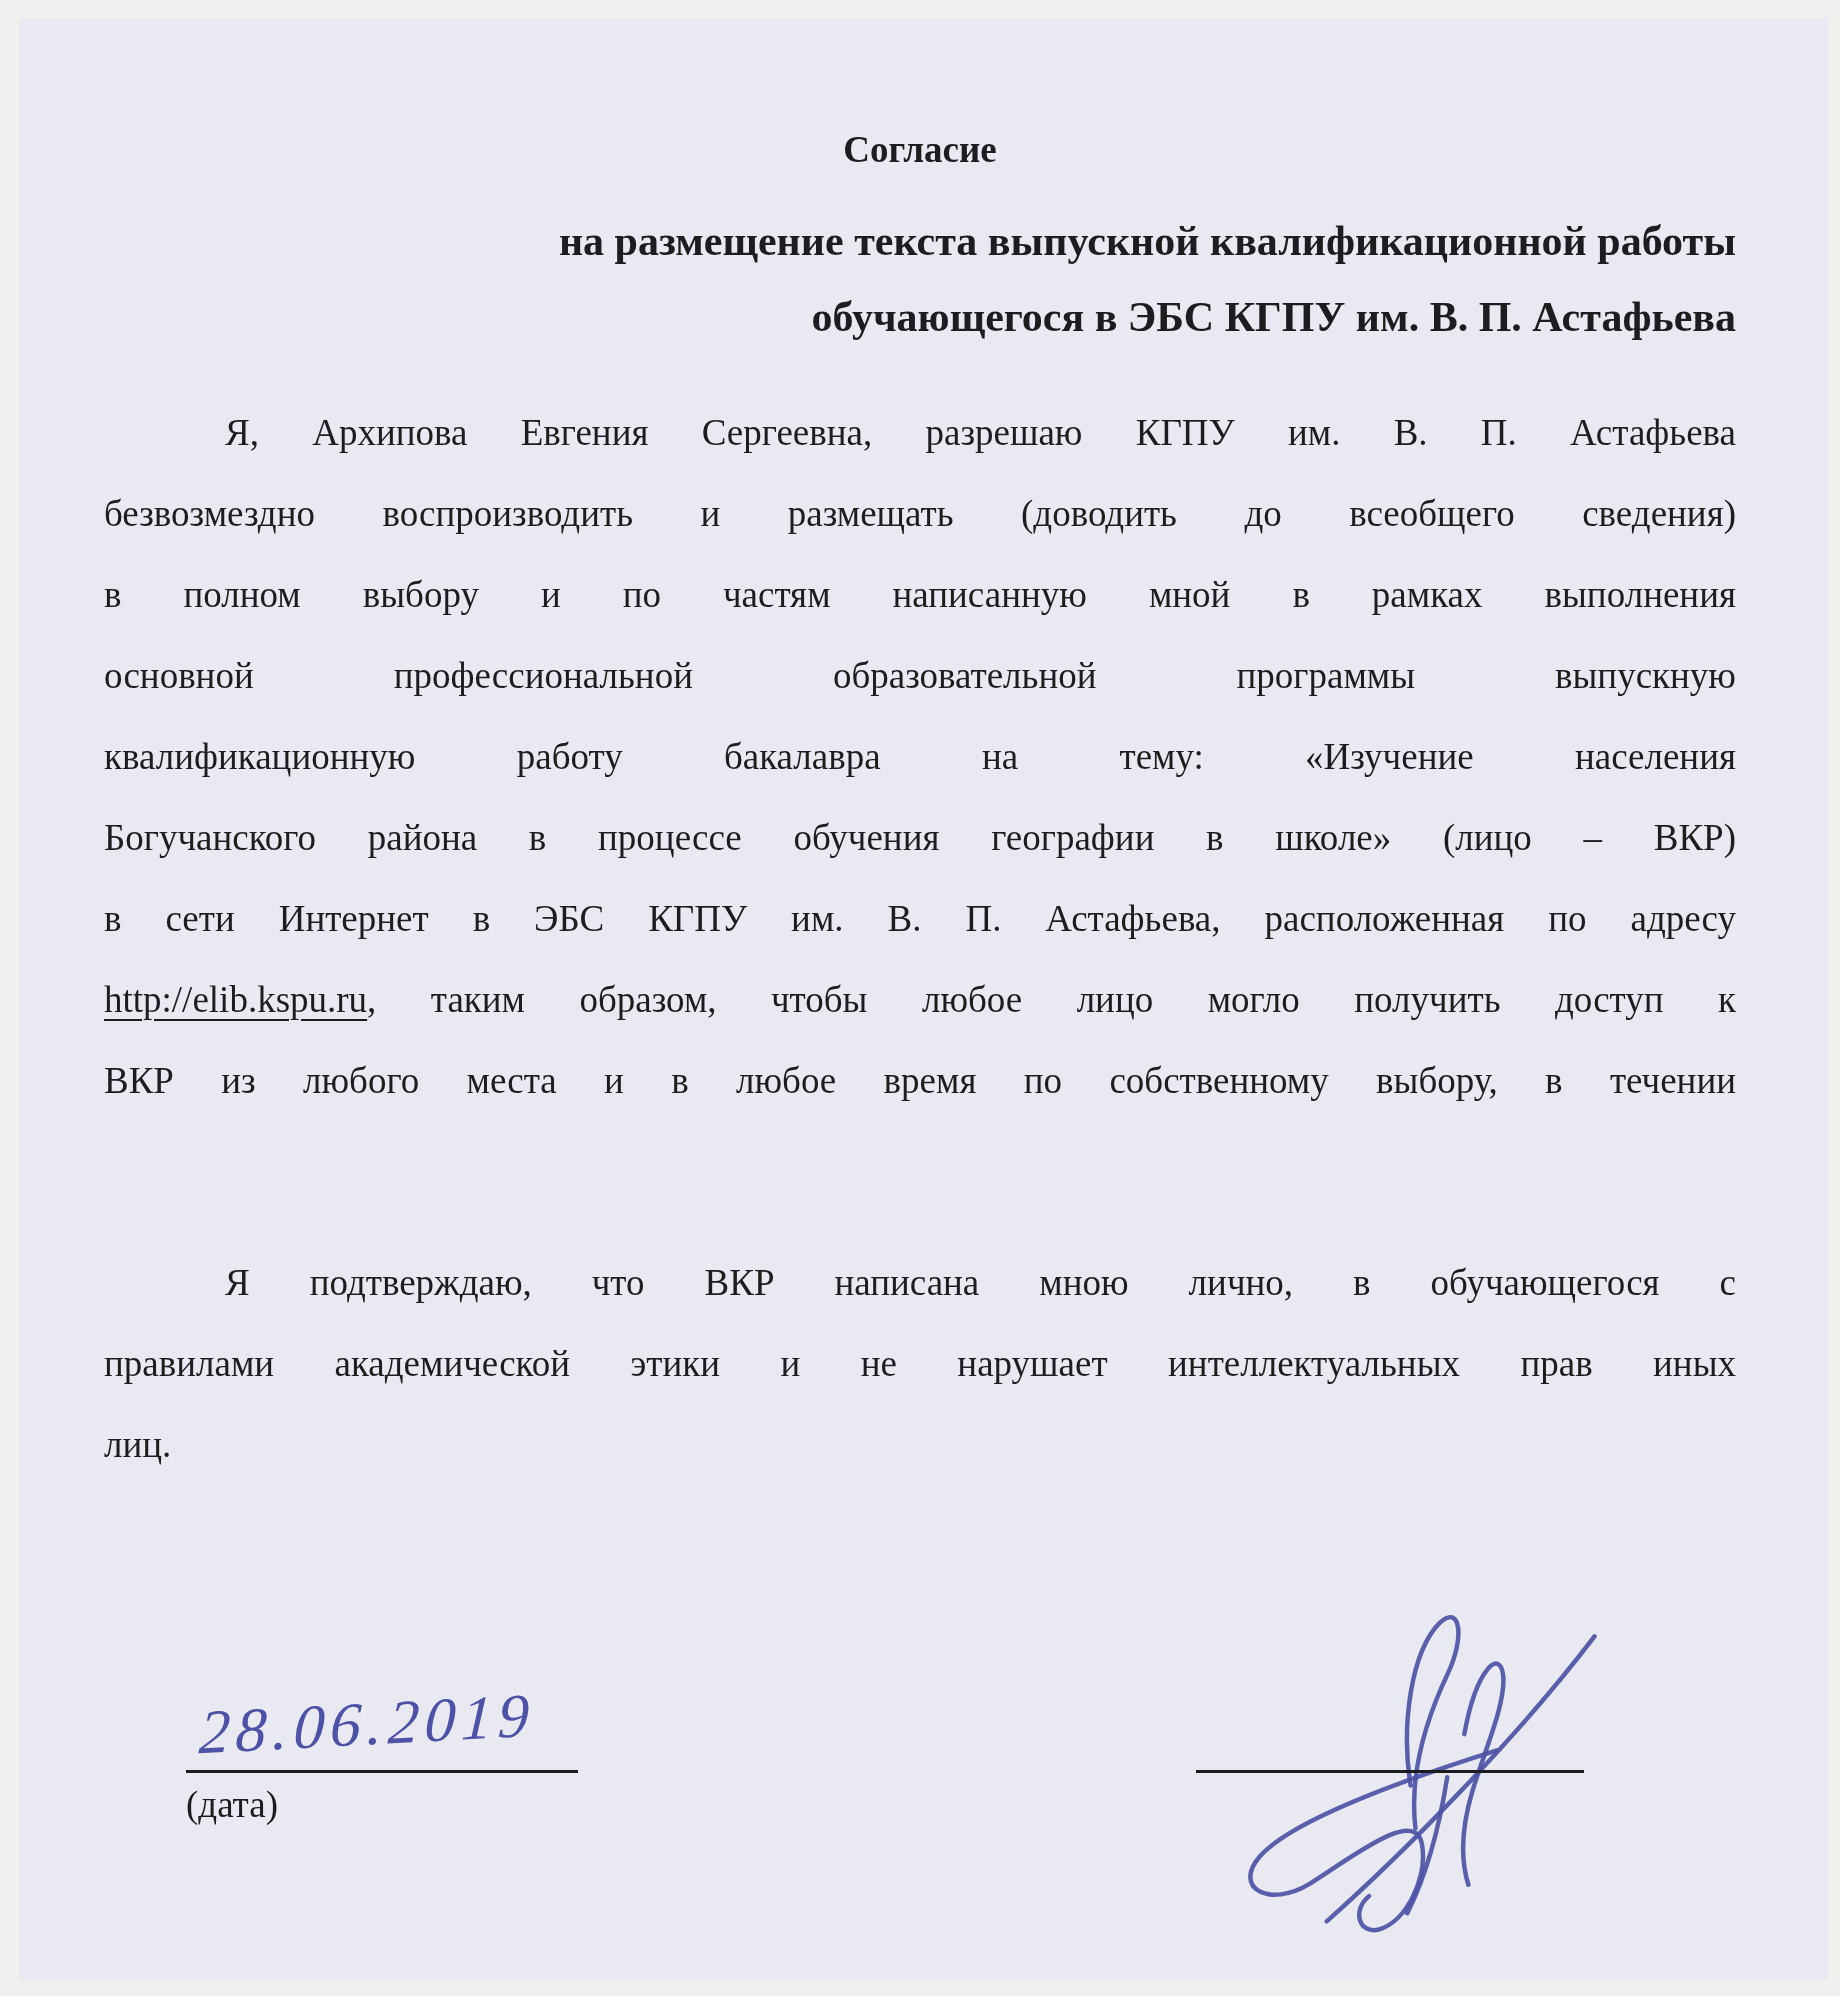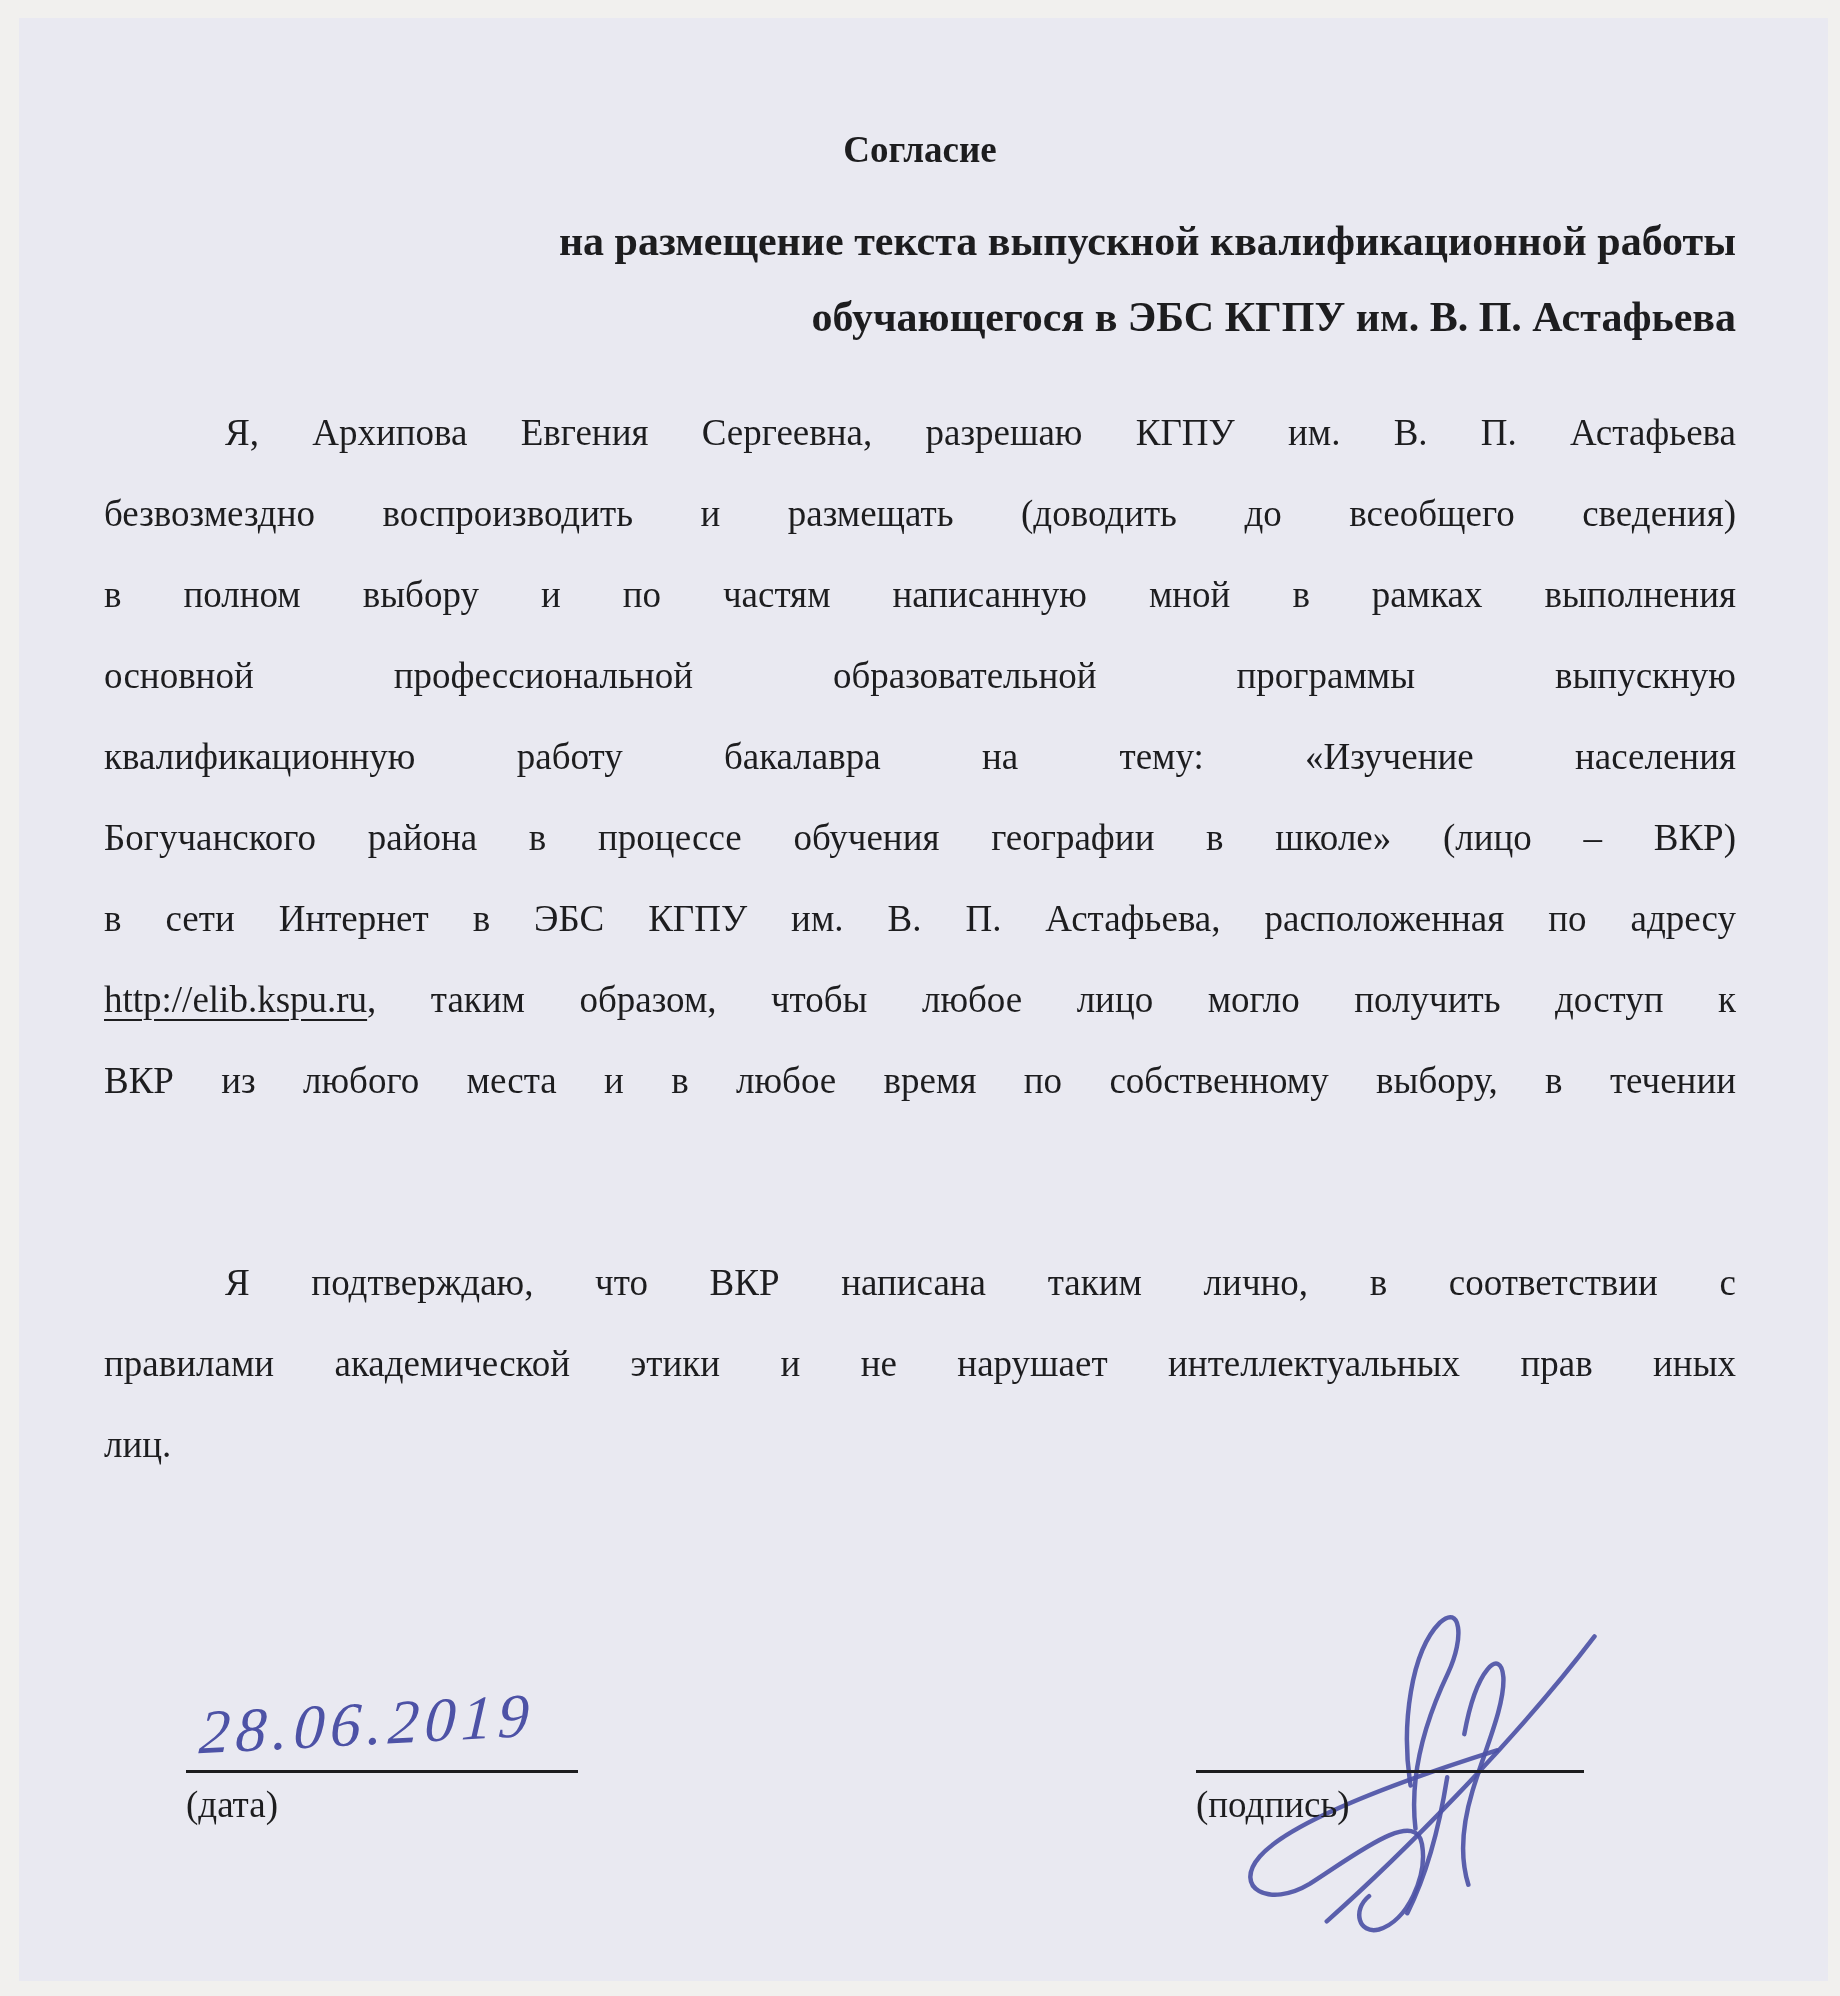--- a/index.html
+++ b/index.html
@@ -111,21 +111,21 @@
       <span class="line just">в полном выбору и по частям написанную мной в рамках выполнения</span>
       <span class="line just">основной профессиональной образовательной программы выпускную</span>
       <span class="line just">квалификационную работу бакалавра на тему: «Изучение населения</span>
       <span class="line just">Богучанского района в процессе обучения географии в школе» (лицо – ВКР)</span>
       <span class="line just">в сети Интернет в ЭБС КГПУ им. В. П. Астафьева, расположенная по адресу</span>
       <span class="line just"><span class="url">http://elib.kspu.ru</span><span>, таким образом, чтобы любое лицо могло получить доступ к</span></span>
       <span class="line just">ВКР из любого места и в любое время по собственному выбору, в течении</span>
     </div>
 
     <div class="para second">
-      <span class="line just indent">Я подтверждаю, что ВКР написана таким лично, в соответствии с</span>
+      <span class="line just indent">Я подтверждаю, что ВКР написана мною лично, в обучающегося с</span>
       <span class="line just">правилами академической этики и не нарушает интеллектуальных прав иных</span>
       <span class="line lastline">лиц.</span>
     </div>
 
   </div>
 
   <div class="date-block">
     <div class="hand-date">28.06.2019</div>
     <div class="rule"></div>
     <div class="field-label">(дата)</div>
@@ -134,16 +134,15 @@
   <svg class="sig-svg" viewBox="0 0 500 430" xmlns="http://www.w3.org/2000/svg" aria-hidden="true">
     <path d="M 255 245 C 243 170 256 80 291 45 C 316 22 322 62 301 107 C 270 172 254 238 261 298"></path>
     <path d="M 321 182 C 336 100 366 75 369 112 C 371 147 346 202 331 252 C 319 292 315 332 326 367"></path>
     <path d="M 361 202 C 250 237 110 287 70 332 C 36 371 81 396 131 366 C 186 331 261 272 269 317 C 276 357 251 412 216 422 C 191 428 183 398 204 381"></path>
     <path d="M 300 235 C 289 305 271 362 251 402"></path>
     <path d="M 152 412 C 242 332 382 192 481 62"></path>
   </svg>
 
   <div class="sig-block">
     <div class="rule"></div>
-    <div class="field-label">(подпись)</div>
   </div>
 </div>
 
 
 </body></html>

